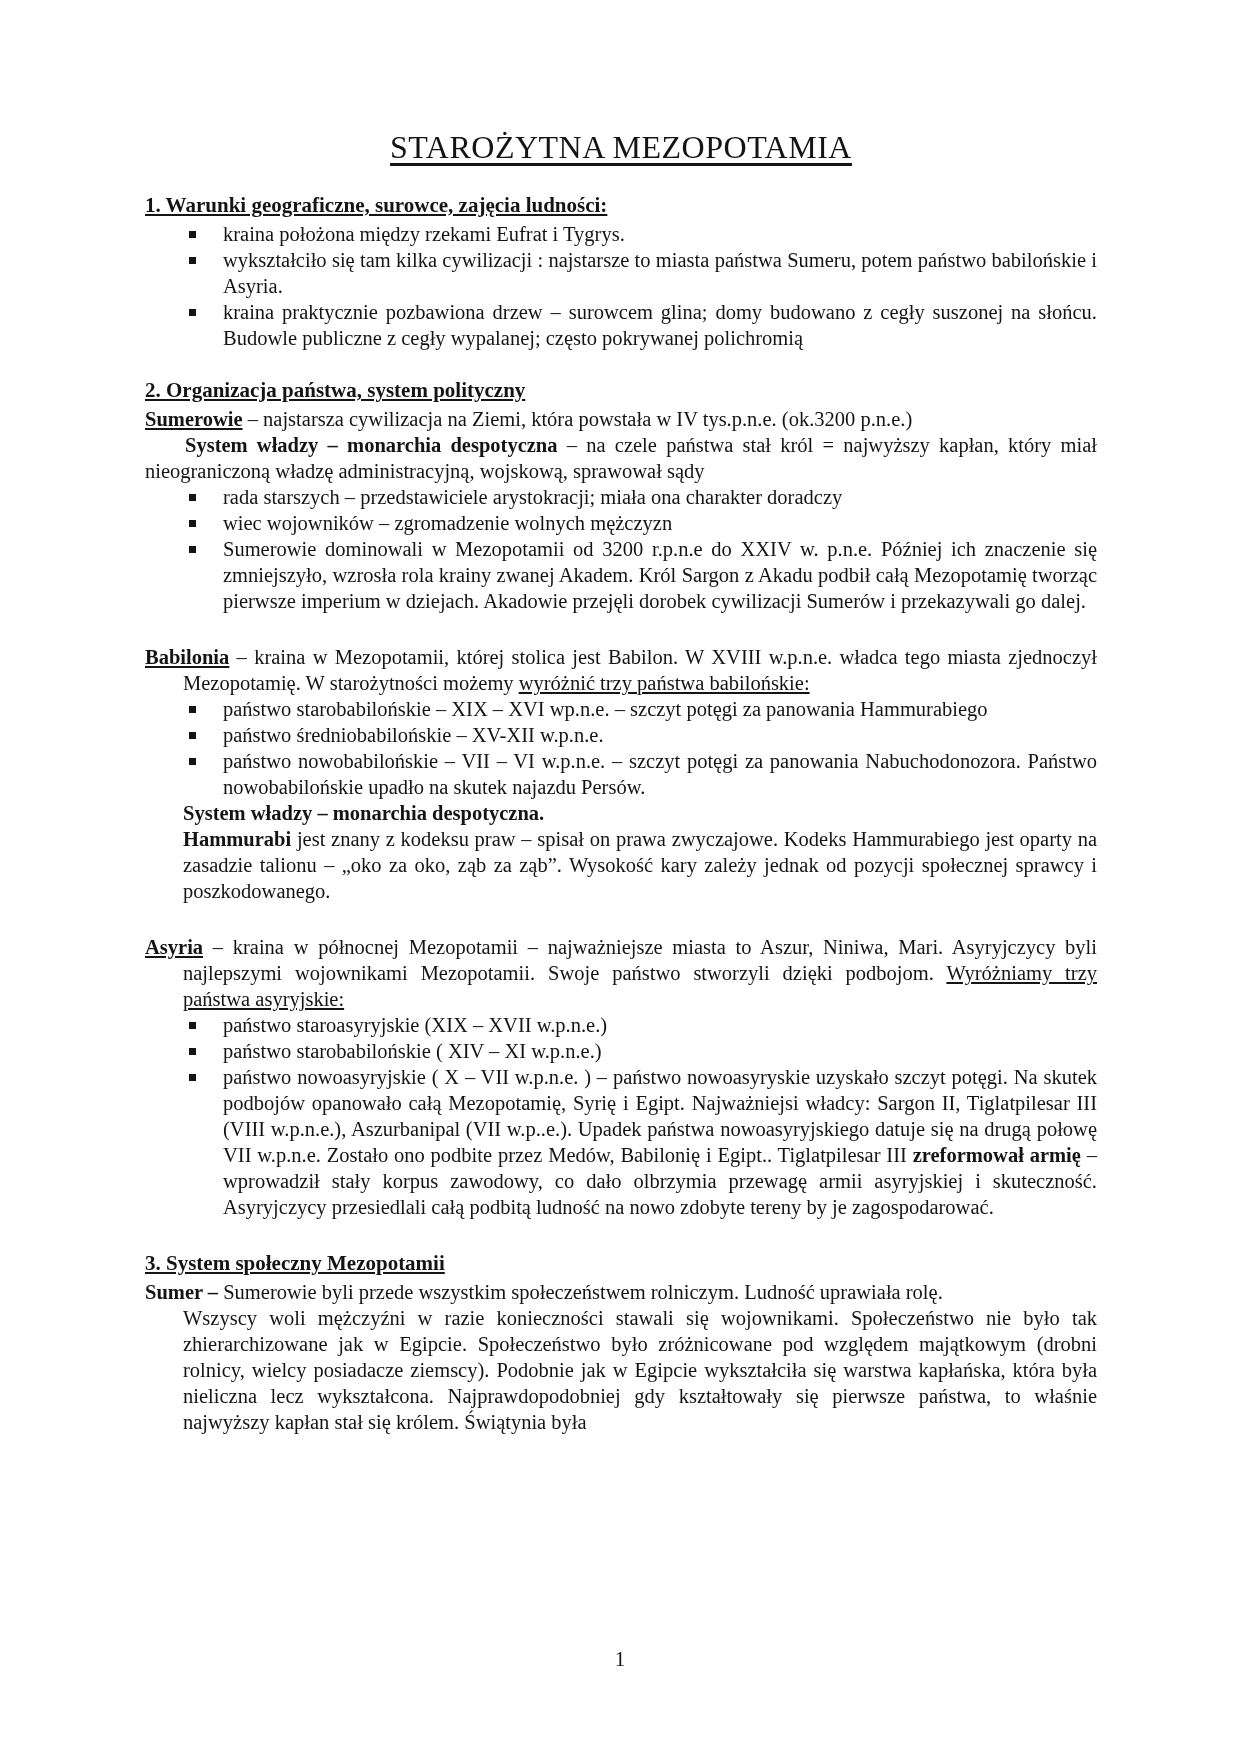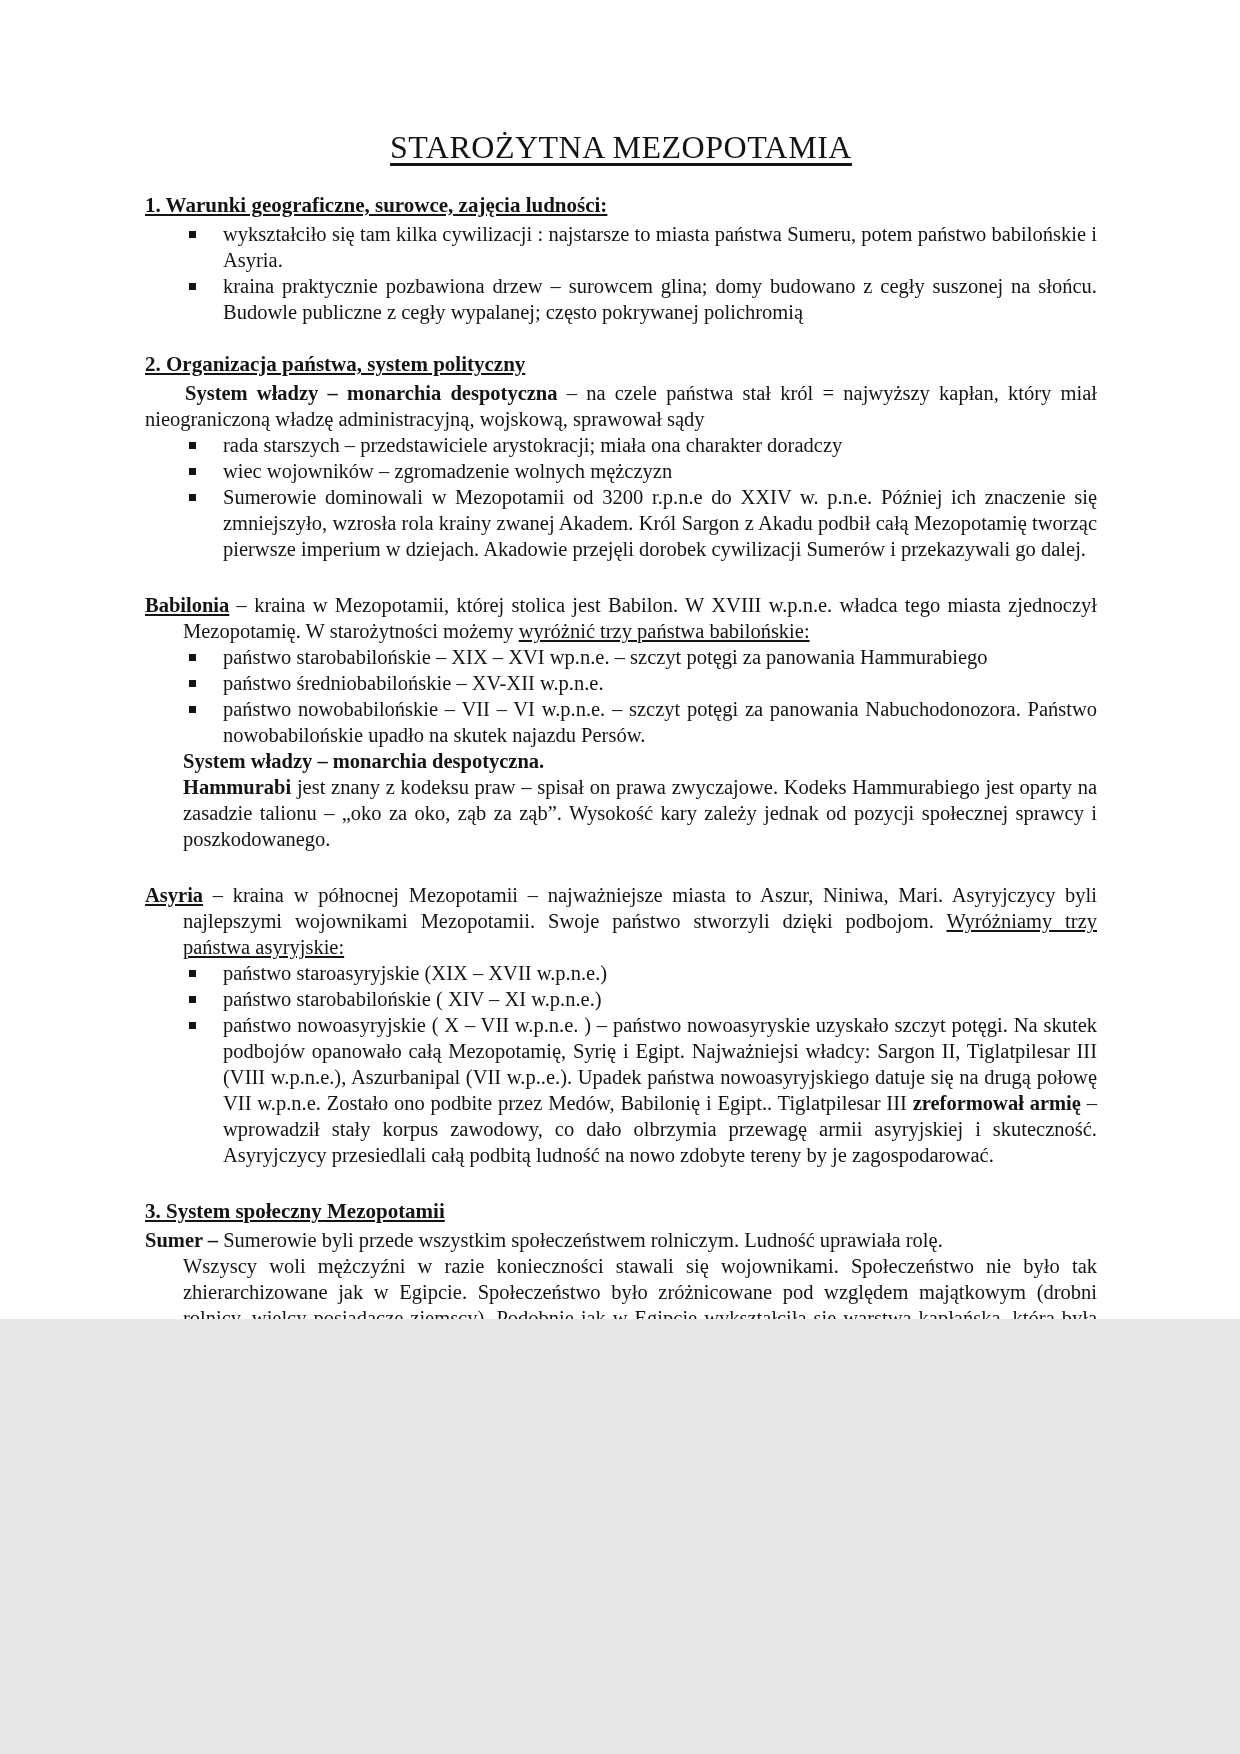--- a/index.html
+++ b/index.html
@@ -1,19 +1,19 @@
 <!DOCTYPE html>
 <html><head>
 <meta charset="utf-8">
 <style>
   html, body { margin: 0; padding: 0; background: #e8e8e8; }
   .page {
     position: relative;
     width: 1240px;
-    height: 1319px;
+    height: 1754px;
     margin: 0 auto;
     background: #ffffff;
     box-sizing: border-box;
     padding: 128px 143px 0 145px;
     font-family: "Liberation Serif", "DejaVu Serif", serif;
     font-size: 20.5px;
     line-height: 26px;
     color: #141414;
     overflow: hidden;
   }
@@ -68,26 +68,28 @@
 </style>
 </head>
 <body>
 
 <div class="page">
 
   <h1 class="title">STAROŻYTNA MEZOPOTAMIA</h1>
 
   <h2 class="h-section">1. Warunki geograficzne, surowce, zajęcia ludności:</h2>
   <ul class="bullets">
+    <li><span>kraina położona między rzekami Eufrat i Tygrys.</span></li>
     <li class="just"><span>wykształciło się tam kilka cywilizacji : najstarsze to miasta państwa Sumeru, potem państwo babilońskie i Asyria.</span></li>
     <li class="just"><span>kraina praktycznie pozbawiona drzew – surowcem glina; domy budowano z cegły suszonej na słońcu. Budowle publiczne z cegły wypalanej; często pokrywanej polichromią</span></li>
   </ul>
 
   <h2 class="h-section">2. Organizacja państwa, system polityczny</h2>
 
+  <p><span class="term">Sumerowie</span><span> – najstarsza cywilizacja na Ziemi, która powstała w IV tys.p.n.e. (ok.3200 p.n.e.)</span></p>
   <p class="firstline just"><span class="bold">System władzy – monarchia despotyczna</span><span> – na czele państwa stał król = najwyższy kapłan, który miał nieograniczoną władzę administracyjną, wojskową, sprawował sądy</span></p>
 
   <ul class="bullets">
     <li><span>rada starszych – przedstawiciele arystokracji; miała ona charakter doradczy</span></li>
     <li><span>wiec wojowników – zgromadzenie wolnych mężczyzn</span></li>
     <li class="just"><span>Sumerowie dominowali w Mezopotamii od 3200 r.p.n.e do XXIV w. p.n.e. Później ich znaczenie się zmniejszyło, wzrosła rola krainy zwanej Akadem. Król Sargon z Akadu podbił całą Mezopotamię tworząc pierwsze imperium w dziejach. Akadowie przejęli dorobek cywilizacji Sumerów i przekazywali go dalej.</span></li>
   </ul>
 
   <p class="hang just gap-top"><span class="term">Babilonia</span><span> – kraina w Mezopotamii, której stolica jest Babilon. W XVIII w.p.n.e. władca tego miasta zjednoczył Mezopotamię. W starożytności możemy </span><span class="und">wyróżnić trzy państwa babilońskie:</span></p>
   <ul class="bullets">

